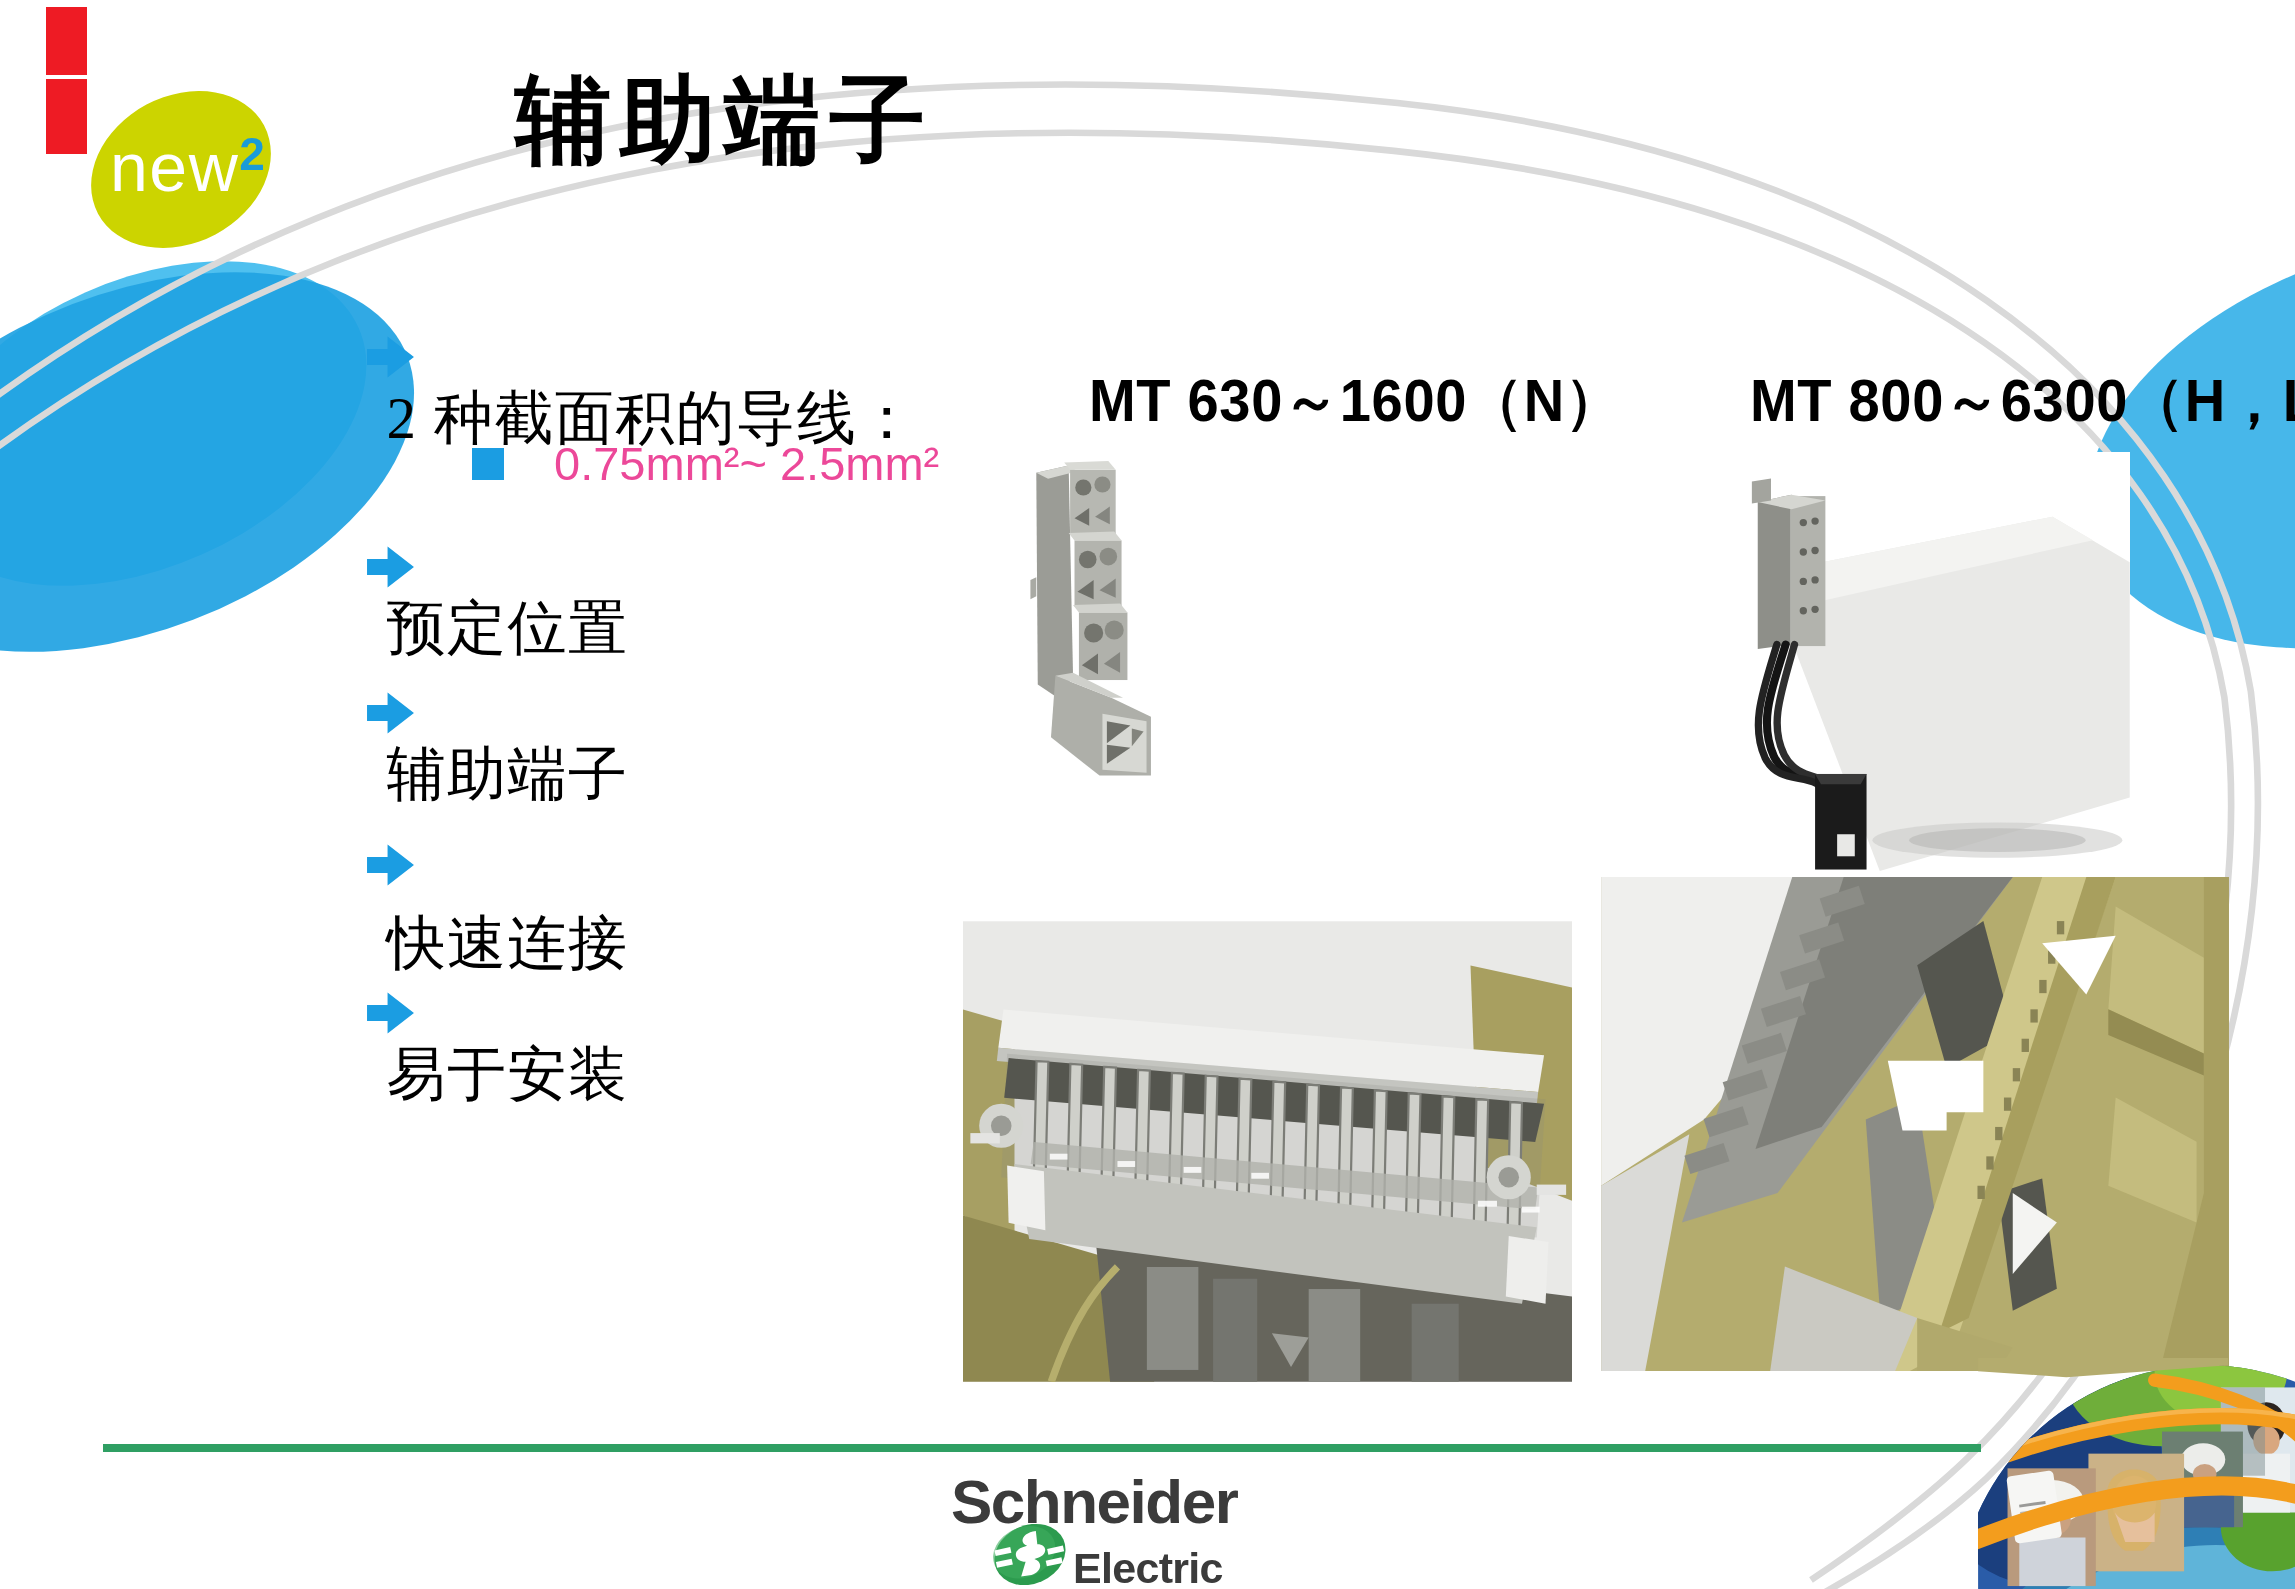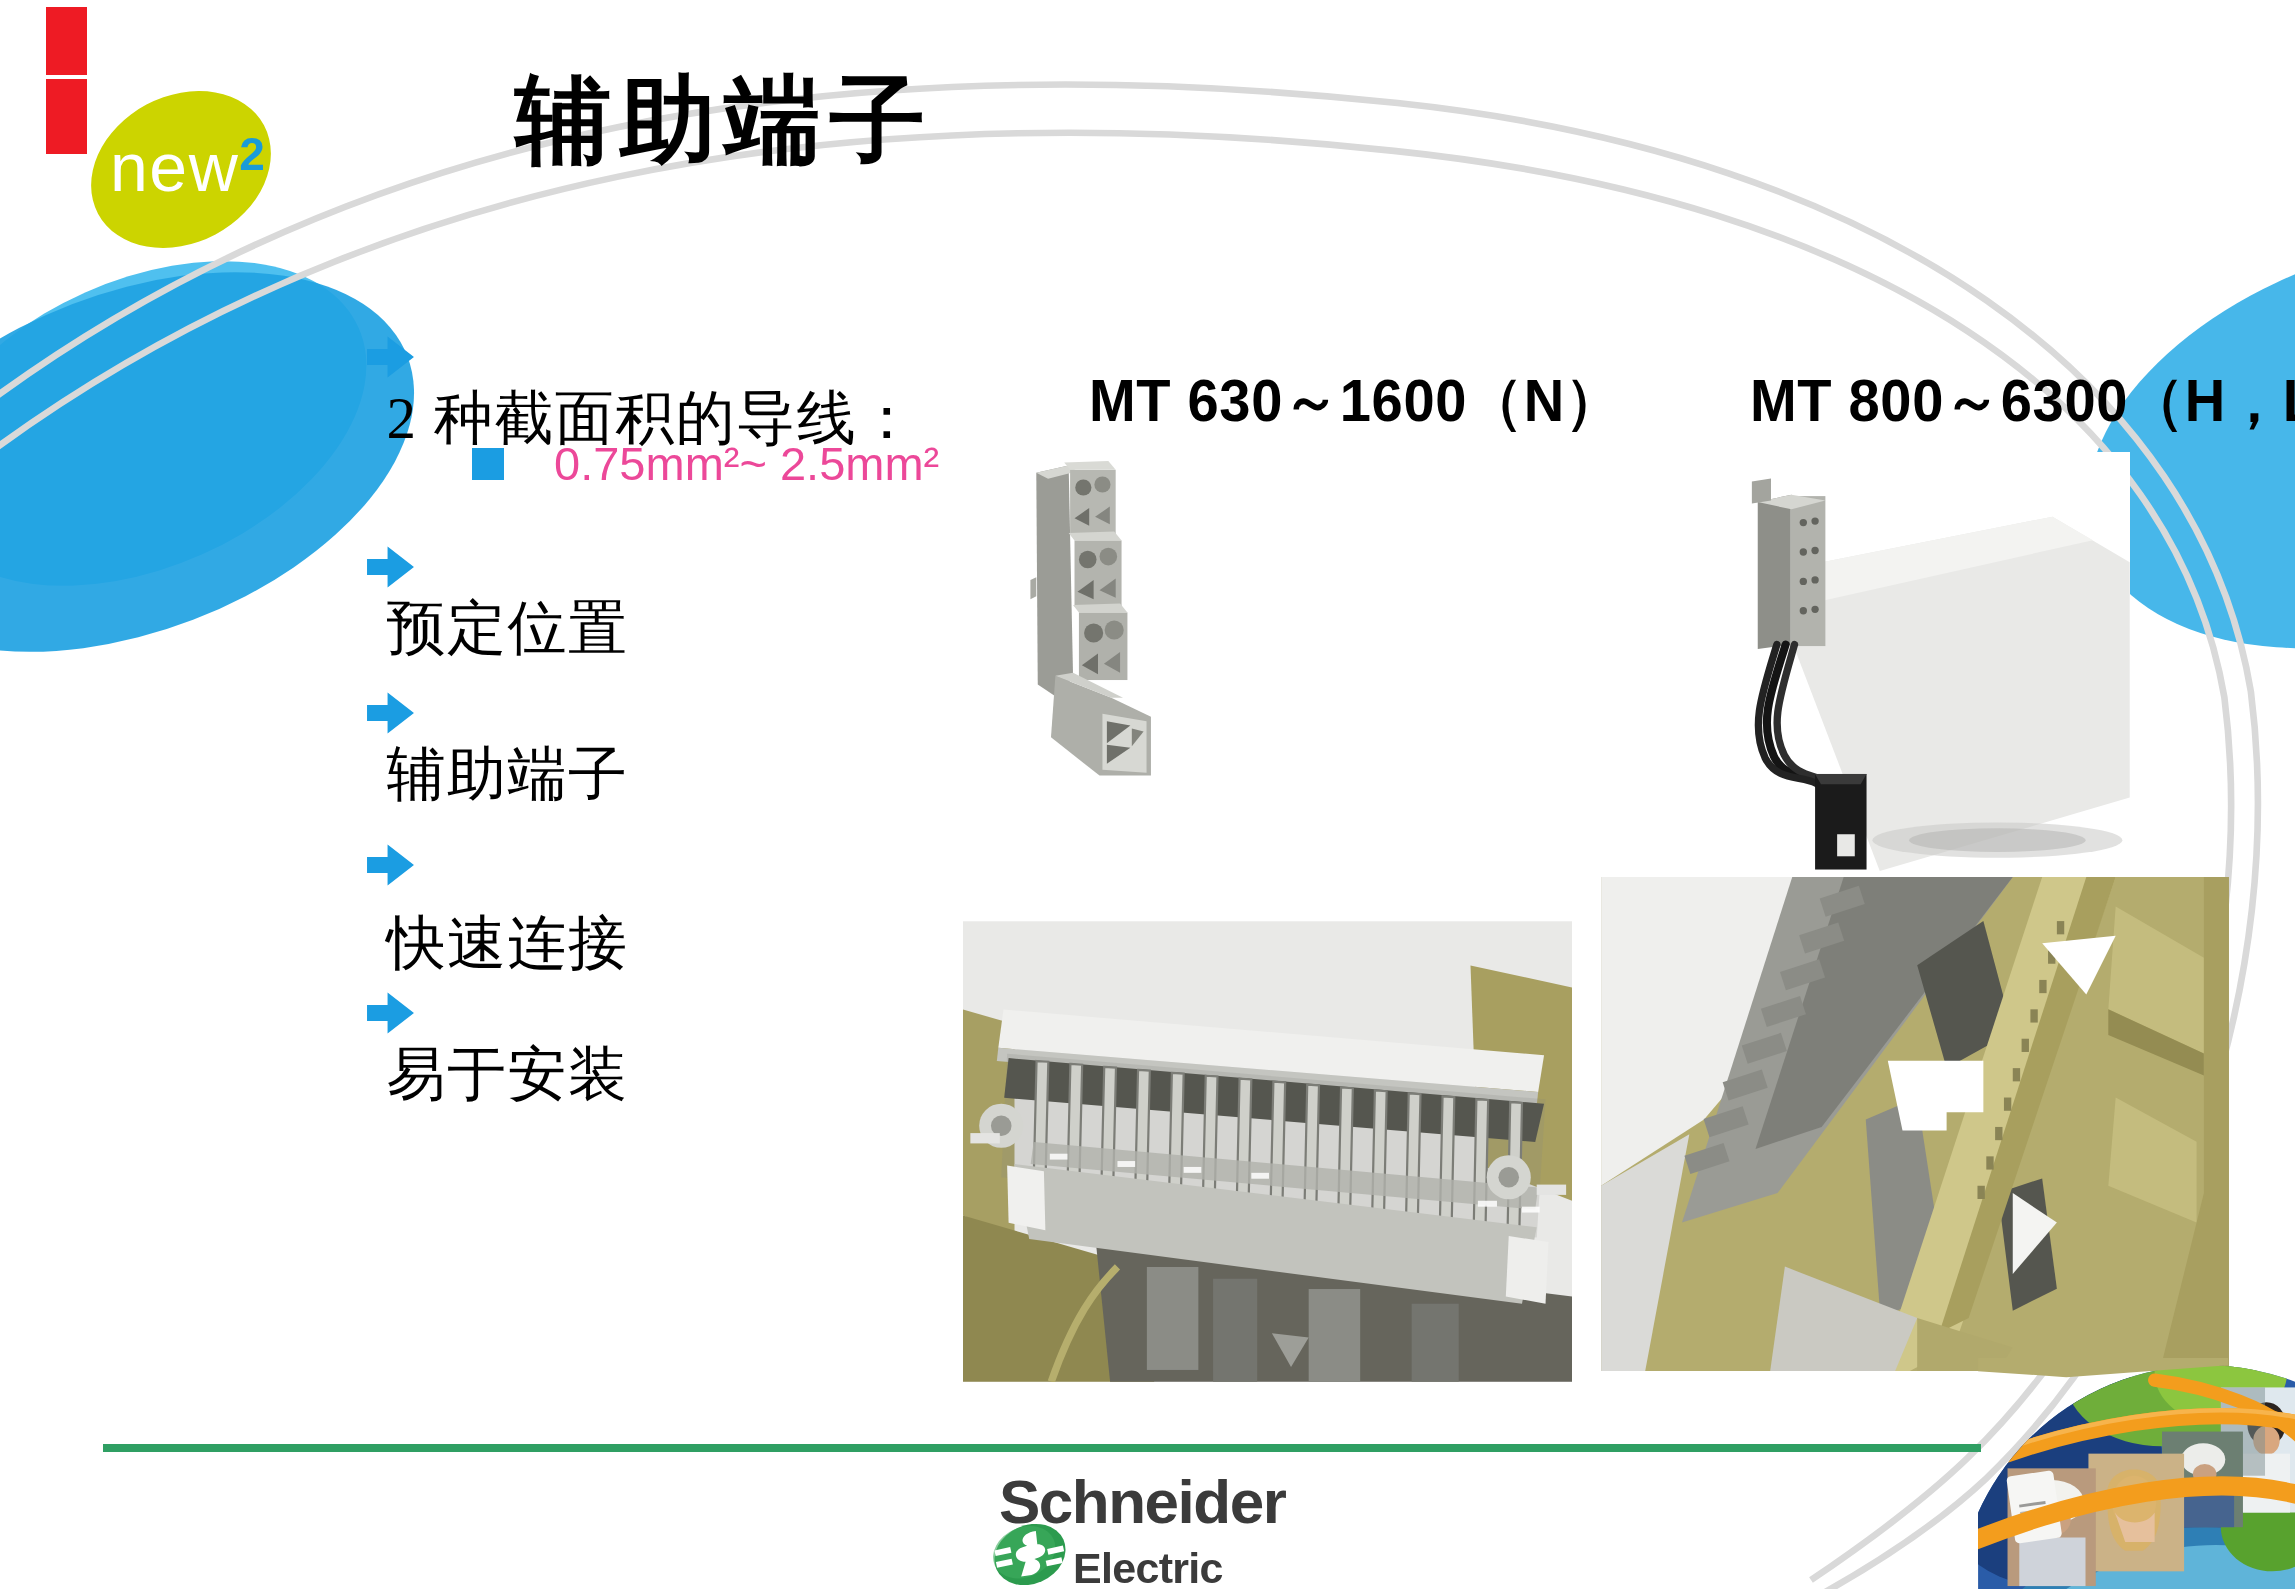--- a/index.html
+++ b/index.html
@@ -34,21 +34,21 @@
   
   .prod-head{position:absolute;font-size:59px;font-weight:700;color:#000;white-space:nowrap;
              transform:scaleX(.95);transform-origin:left center;letter-spacing:0.7px;}
 
   
   .photo{position:absolute;overflow:hidden;}
 
   
   .green-line{position:absolute;left:103px;top:1444px;width:1878px;height:8px;background:#2f9f63;}
   .brand-name{position:absolute;left:951px;top:1466px;font-size:62px;font-weight:700;color:#3b3b3b;
-              letter-spacing:-1.5px;margin-left:48px;}
+              letter-spacing:-1.5px;}
   .brand-sub{position:absolute;left:1073px;top:1544px;font-size:43px;font-weight:700;color:#3b3b3b;
              letter-spacing:-0.7px;}
   .globe-logo{position:absolute;left:989px;top:1519px;}
 </style>
 </head>
 <body>
 
 <div class="slide">
 
   <div class="ellipse" style="left:-92px;top:280px;width:471px;height:287px;background:#4fc0ef;transform:rotate(-24deg);"></div>

